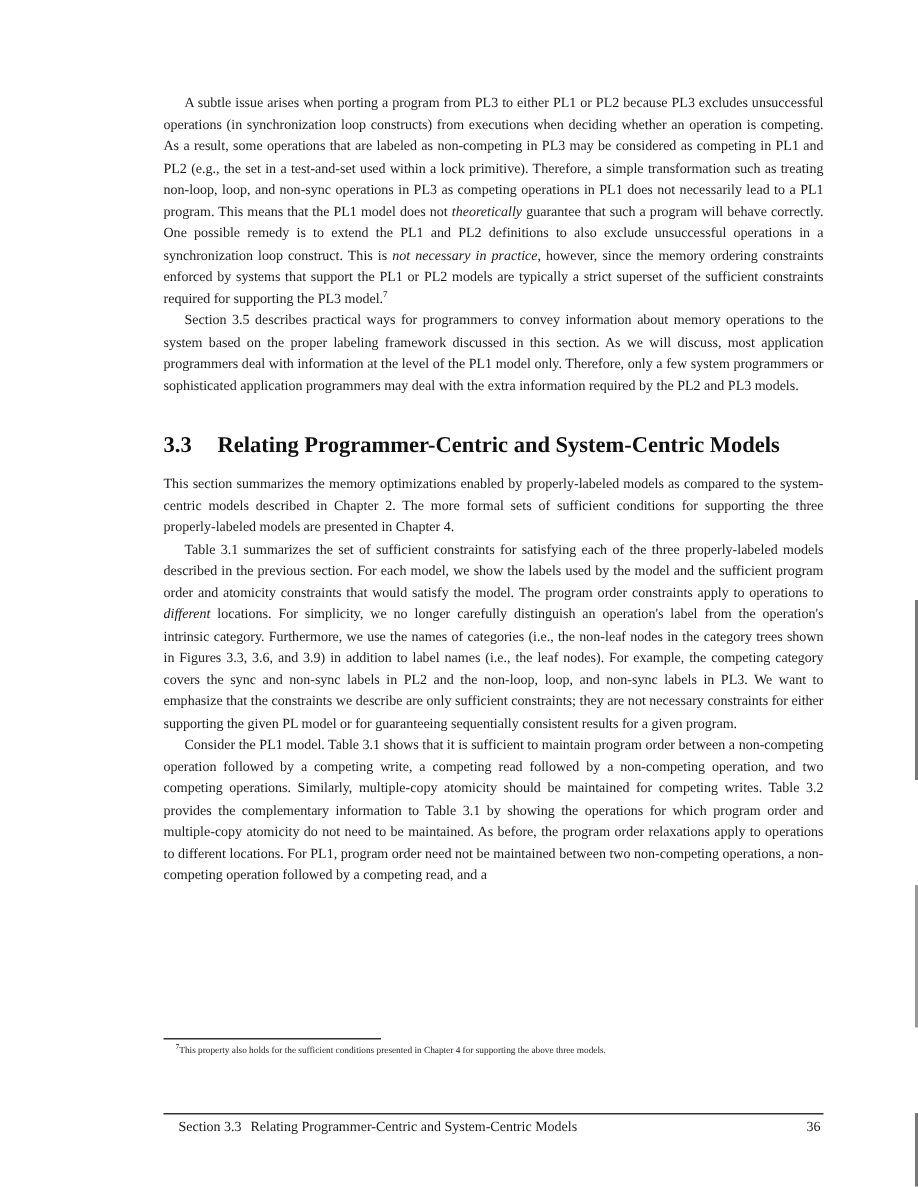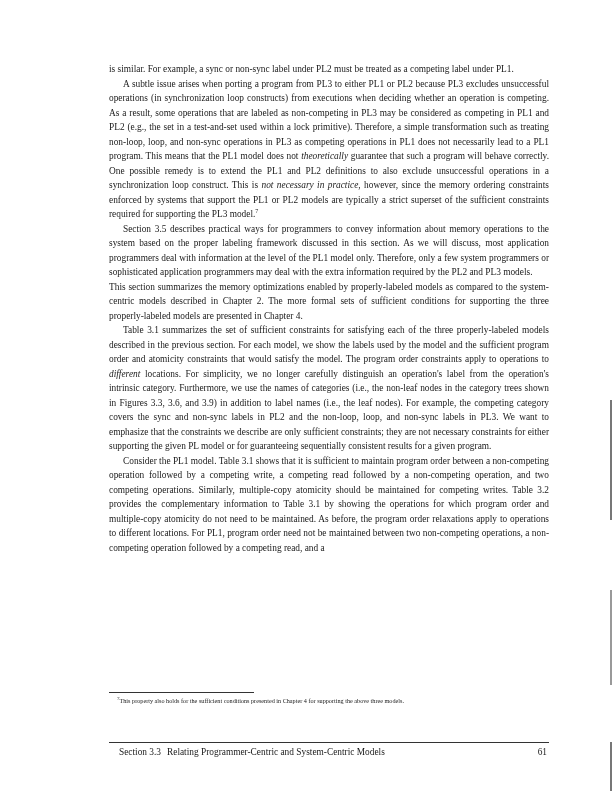--- a/index.html
+++ b/index.html
@@ -44,39 +44,39 @@
     .footer .title { flex: 1; }
     .footer .pg { text-align: right; padding-right: 12px; }
     .scan-mark {
       position: absolute; left: 610px; width: 1.5px; background: #777;
     }
   </style>
 </head>
 <body>
 
 <div class="page">
-  <p class="p first">is similar. For example, a sync or non-sync label under PL2 must be treated as a competing label under PL1.</p>
 
   <p class="p indent"><span>A subtle issue arises when porting a program from PL3 to either PL1 or PL2 because PL3 excludes unsuccessful operations (in synchronization loop constructs) from executions when deciding whether an operation is competing.  As a result, some operations that are labeled as non-competing in PL3 may be considered as competing in PL1 and PL2 (e.g., the set in a test-and-set used within a lock primitive). Therefore, a simple transformation such as treating non-loop, loop, and non-sync operations in PL3 as competing operations in PL1 does not necessarily lead to a PL1 program.  This means that the PL1 model does not </span><i>theoretically</i><span> guarantee that such a program will behave correctly.  One possible remedy is to extend the PL1 and PL2 definitions to also exclude unsuccessful operations in a synchronization loop construct.  This is </span><i>not necessary in practice</i><span>, however, since the memory ordering constraints enforced by systems that support the PL1 or PL2 models are typically a strict superset of the sufficient constraints required for supporting the PL3 model.</span><sup>7</sup></p>
 
   <p class="p indent">Section 3.5 describes practical ways for programmers to convey information about memory operations to the system based on the proper labeling framework discussed in this section.  As we will discuss, most application programmers deal with information at the level of the PL1 model only.  Therefore, only a few system programmers or sophisticated application programmers may deal with the extra information required by the PL2 and PL3 models.</p>
 
+  <div class="heading"><span class="num">3.3</span><span>Relating Programmer-Centric and System-Centric Models</span></div>
 
   <p class="p first">This section summarizes the memory optimizations enabled by properly-labeled models as compared to the system-centric models described in Chapter 2.  The more formal sets of sufficient conditions for supporting the three properly-labeled models are presented in Chapter 4.</p>
 
   <p class="p indent"><span>Table 3.1 summarizes the set of sufficient constraints for satisfying each of the three properly-labeled models described in the previous section.  For each model, we show the labels used by the model and the sufficient program order and atomicity constraints that would satisfy the model.  The program order constraints apply to operations to </span><i>different</i><span> locations.  For simplicity, we no longer carefully distinguish an operation's label from the operation's intrinsic category.  Furthermore, we use the names of categories (i.e., the non-leaf nodes in the category trees shown in Figures 3.3, 3.6, and 3.9) in addition to label names (i.e., the leaf nodes). For example, the competing category covers the sync and non-sync labels in PL2 and the non-loop, loop, and non-sync labels in PL3.  We want to emphasize that the constraints we describe are only sufficient constraints; they are not necessary constraints for either supporting the given PL model or for guaranteeing sequentially consistent results for a given program.</span></p>
 
   <p class="p indent">Consider the PL1 model.  Table 3.1 shows that it is sufficient to maintain program order between a non-competing operation followed by a competing write, a competing read followed by a non-competing operation, and two competing operations.  Similarly, multiple-copy atomicity should be maintained for competing writes. Table 3.2 provides the complementary information to Table 3.1 by showing the operations for which program order and multiple-copy atomicity do not need to be maintained.  As before, the program order relaxations apply to operations to different locations.  For PL1, program order need not be maintained between two non-competing operations, a non-competing operation followed by a competing read, and a</p>
 </div>
 
 <div class="fn-rule"></div>
 <div class="footnote"><sup>7</sup><span>This property also holds for the sufficient conditions presented in Chapter 4 for supporting the above three models.</span></div>
 
 <div class="footer-rule"></div>
 <div class="footer">
   <span class="sec">Section 3.3</span>
   <span class="title">Relating Programmer-Centric and System-Centric Models</span>
-  <span class="pg">61</span>
+  <span class="pg">36</span>
 </div>
 
 <div class="scan-mark" style="top:400px;height:120px;"></div>
 <div class="scan-mark" style="top:590px;height:95px;background:#999;"></div>
 <div class="scan-mark" style="top:742px;height:49px;"></div>
 
 </body></html>

